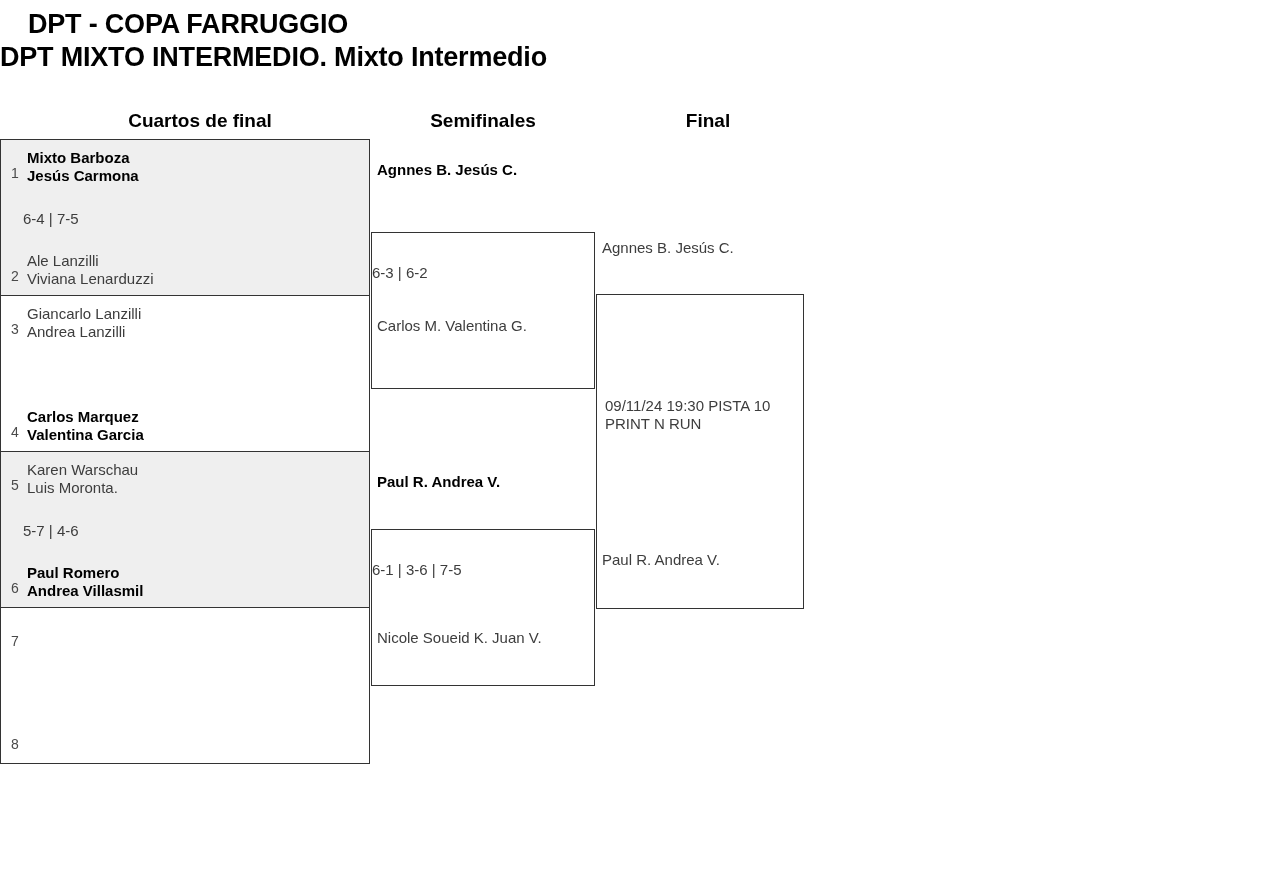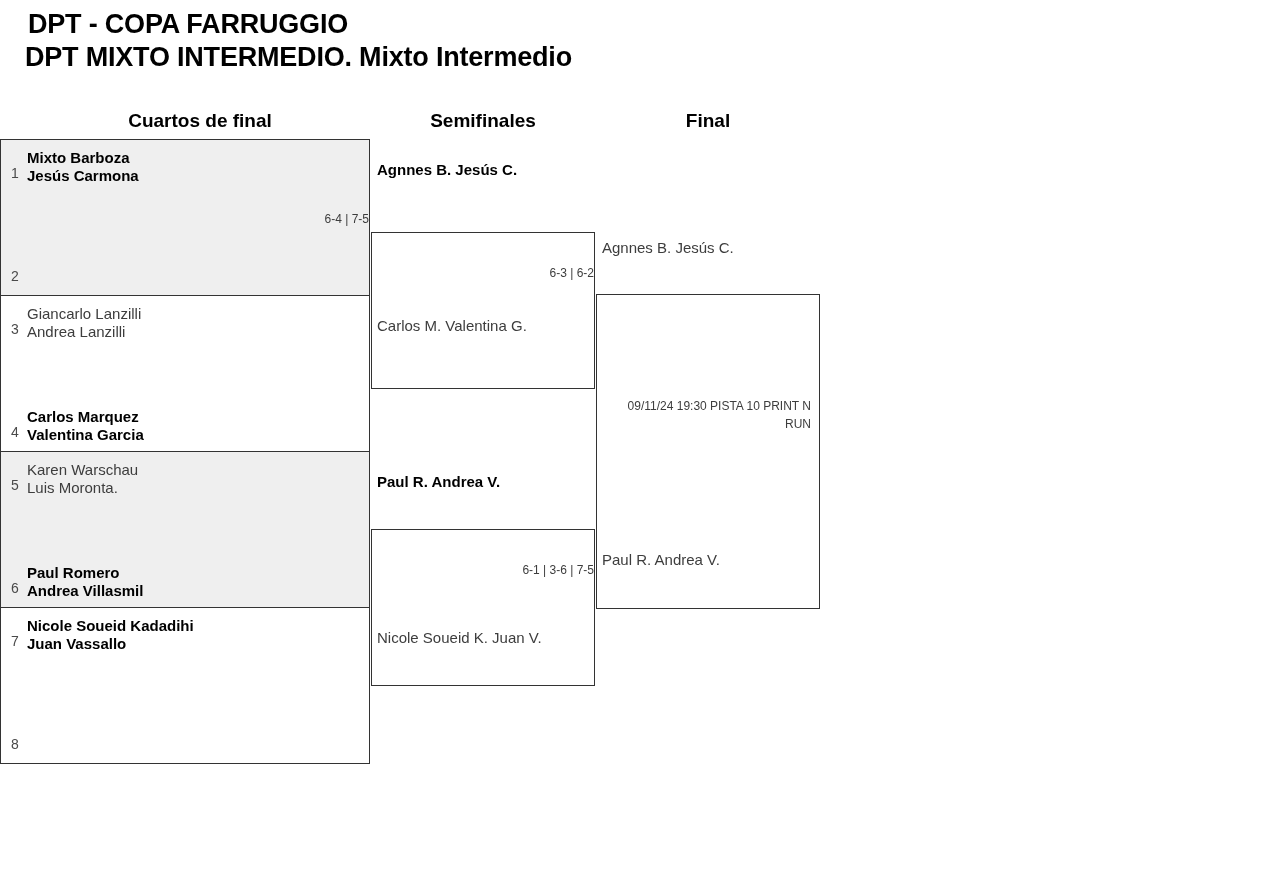--- a/index.html
+++ b/index.html
@@ -35,21 +35,20 @@
     position: absolute;
     left: 0px;
     top: 41px;
     width: 1100px;
     font-size: 27px;
     font-weight: bold;
     line-height: 33px;
     letter-spacing: -0.2px;
     color: #000000;
     white-space: pre;
-    margin-left: 25px;
   }
 
   
   .round-header {
     position: absolute;
     font-size: 19px;
     font-weight: bold;
     line-height: 23px;
     color: #000000;
     text-align: center;
@@ -95,24 +94,24 @@
   .team.winner {
     font-weight: bold;
     color: #000000;
   }
   .qf-box .team.top    { left: 26px; top: 9px;  }
   .qf-box .team.bottom { left: 26px; top: 112px;}
   .team .ln { display: block; }
 
   .score {
     position: absolute;
-    font-size: 12px;
-    line-height: 18px;
-    color: #3d3d3d;
-    text-align: right;
+    font-size: 15px;
+    line-height: 18px;
+    color: #3d3d3d;
+    text-align: left;
     white-space: nowrap;
   }
   .qf-box .score {
     left: 22px;
     right: 0px;
     top: 70px;
   }
 
   
   .sf-box {
@@ -132,21 +131,21 @@
     font-size: 15px;
     line-height: 18px;
     color: #3d3d3d;
     white-space: nowrap;
   }
   .sf-label.winner { font-weight: bold; color: #000000; }
 
   
   .final-box {
     left: 596px;
-    width: 224px;
+    width: 208px;
     height: 315px;
     top: 294px;
   }
   .final-box .score {
     left: 8px;
     right: 8px;
     top: 102px;
     white-space: normal;
   }
   .final-label {
@@ -169,20 +168,24 @@
 <div class="round-header" id="round-header-2">Final</div>
 
 <div class="match-box qf-box shaded" style="top:139px;">
   <span class="seed top">1</span>
   <span class="seed bottom">2</span>
   <div class="team top winner">
     <span class="ln">Mixto Barboza</span>
     <span class="ln">Jesús Carmona</span>
   </div>
   <div class="score">6-4 | 7-5</div>
+  <div class="team bottom">
+    <span class="ln">Ale Lanzilli</span>
+    <span class="ln">Viviana Lenarduzzi</span>
+  </div>
 </div>
 
 <div class="match-box qf-box" style="top:295px;">
   <span class="seed top">3</span>
   <span class="seed bottom">4</span>
   <div class="team top">
     <span class="ln">Giancarlo Lanzilli</span>
     <span class="ln">Andrea Lanzilli</span>
   </div>
   <div class="team bottom winner">
@@ -191,33 +194,30 @@
   </div>
 </div>
 
 <div class="match-box qf-box shaded" style="top:451px;">
   <span class="seed top">5</span>
   <span class="seed bottom">6</span>
   <div class="team top">
     <span class="ln">Karen Warschau</span>
     <span class="ln">Luis Moronta.</span>
   </div>
+  <div class="score">5-7 | 4-6</div>
   <div class="team bottom winner">
     <span class="ln">Paul Romero</span>
     <span class="ln">Andrea Villasmil</span>
   </div>
 </div>
 
 <div class="match-box qf-box" style="top:607px;">
   <span class="seed top">7</span>
   <span class="seed bottom">8</span>
-  <div class="team top winner">
-    <span class="ln">Nicole Soueid Kadadihi</span>
-    <span class="ln">Juan Vassallo</span>
-  </div>
 </div>
 
 <div class="match-box sf-box" style="top:217px;margin-top:15px;">
   <div class="score">6-3 | 6-2</div>
 </div>
 <div class="sf-label winner" style="top:161px;">
   <span class="ln">Agnnes B.</span>
   <span class="ln">Jesús C.</span>
 </div>
 <div class="sf-label" style="top:317px;">

